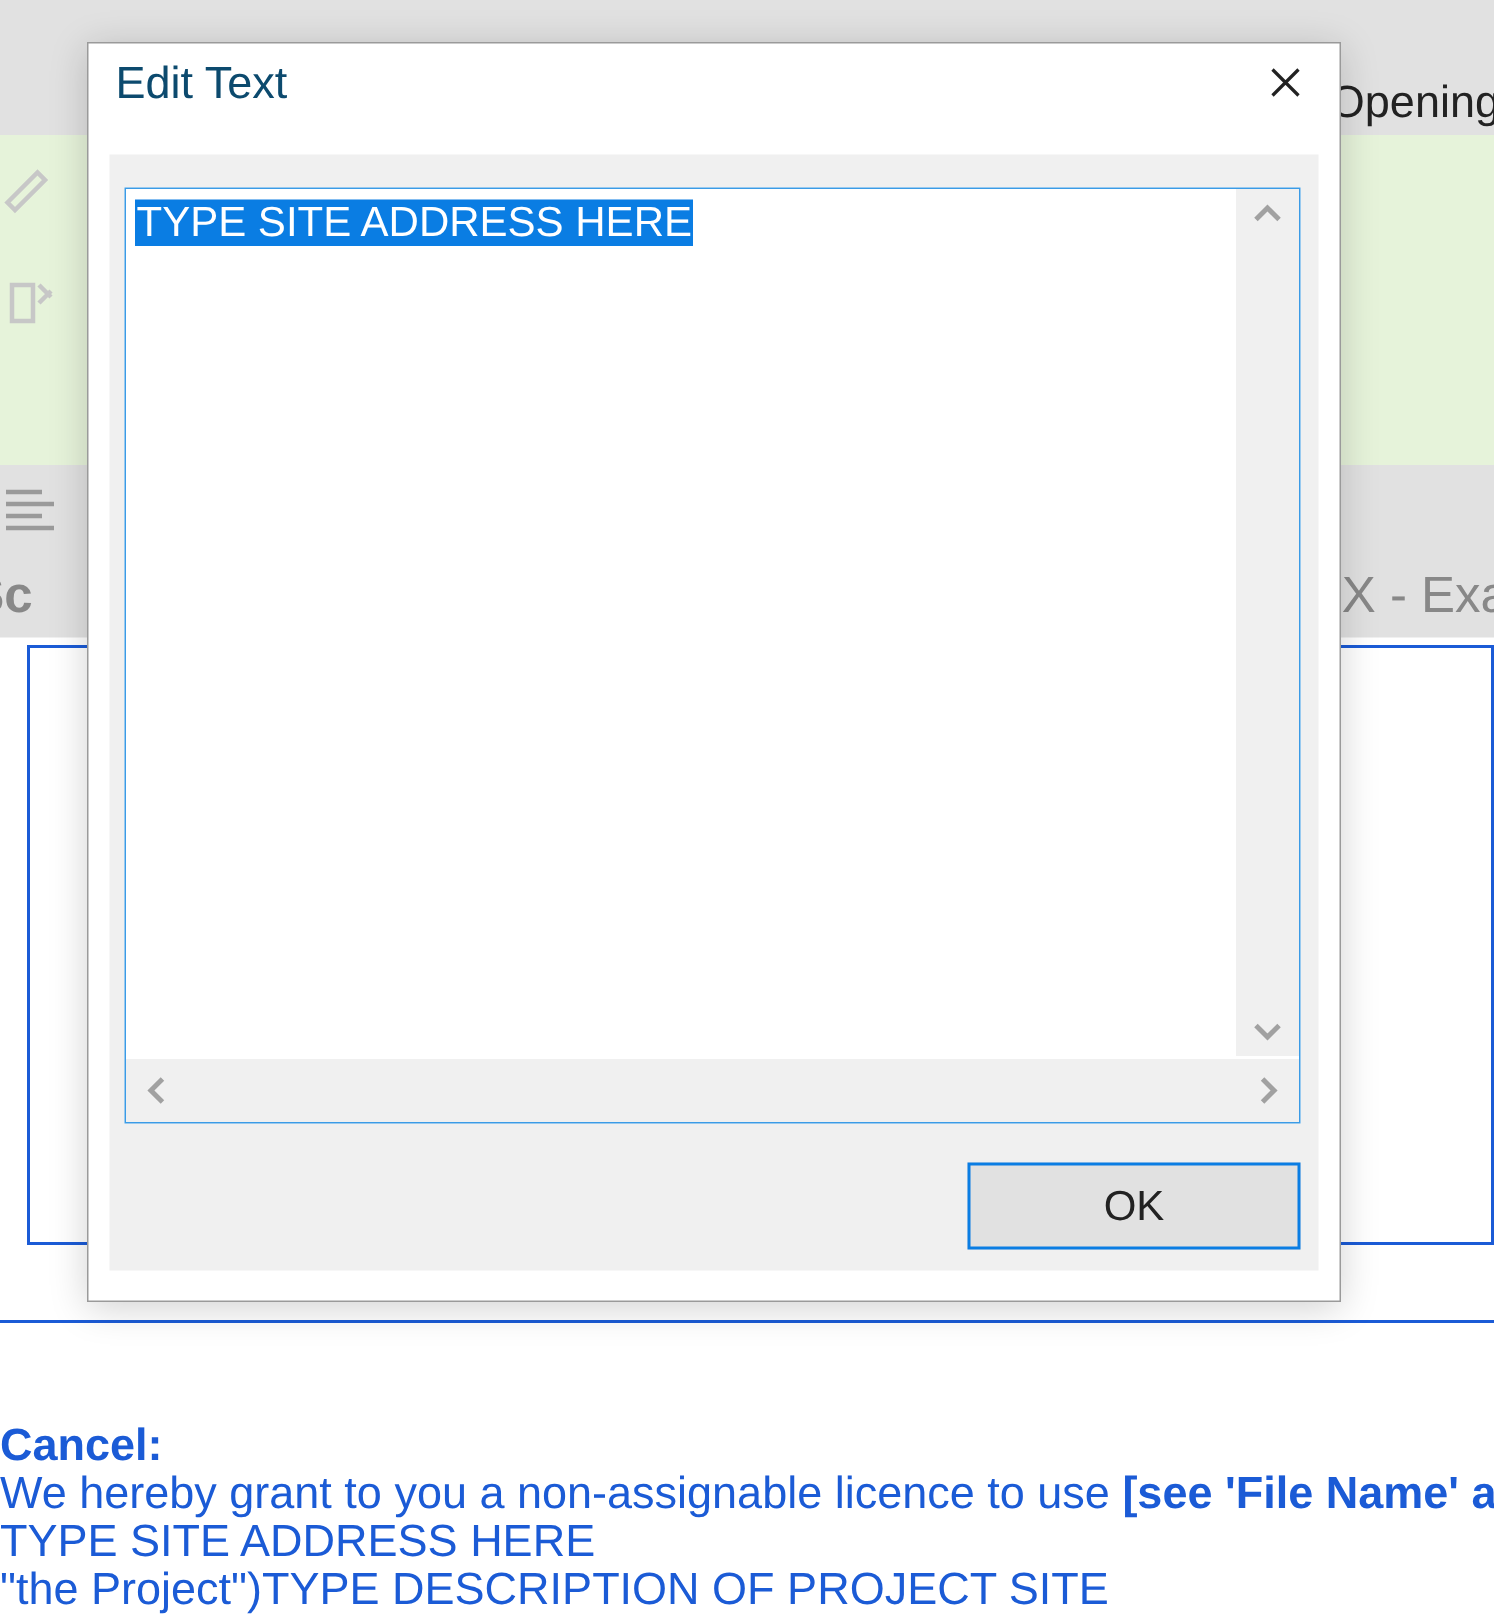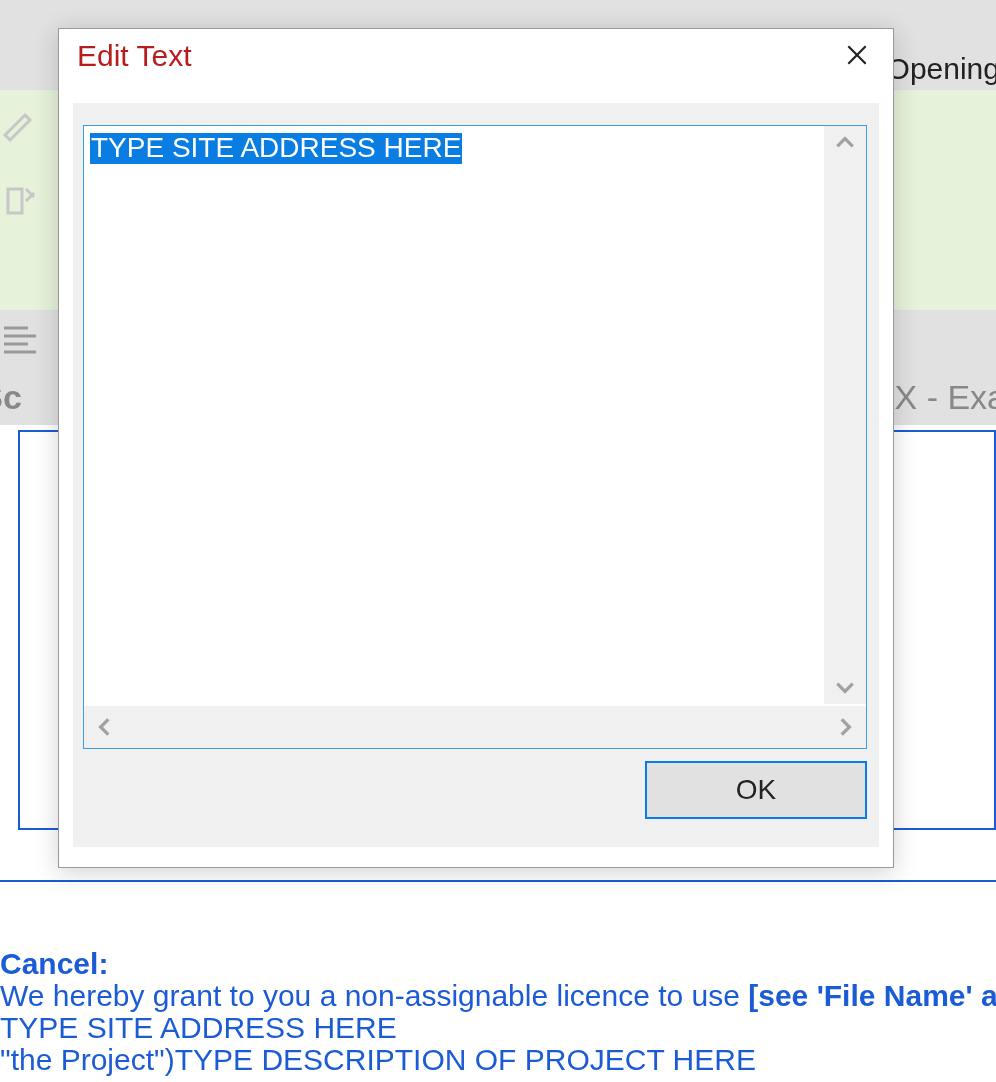--- a/index.html
+++ b/index.html
@@ -59,21 +59,21 @@
   
   .dialog {
     position: absolute; z-index: 10;
     left: 58px; top: 28px; width: 836px; height: 840px;
     background: #fff;
     border: 1px solid #9a9a9a;
     box-shadow: 0 4px 24px rgba(0,0,0,0.18);
   }
   .titlebar {
     position: relative; height: 52px; padding: 10px 6px 0 18px;
-    font-size: 30px; color: #b91c1c;
+    font-size: 30px; color: #0c4a6e;
   }
   .close-btn {
     position: absolute; right: 0; top: 0; width: 72px; height: 52px;
     display: flex; align-items: center; justify-content: center;
     cursor: pointer;
   }
   .close-btn svg { width: 26px; height: 26px; }
   .client {
     position: absolute; left: 14px; right: 14px; top: 74px; bottom: 20px;
     background: #f0f0f0;
@@ -101,21 +101,21 @@
   .hscroll {
     position: absolute; left: 0; right: 0; bottom: 0; height: 42px;
     background: #f0f0f0;
     display: flex; flex-direction: row; justify-content: space-between;
     align-items: center; padding: 0 10px;
   }
   .scroll-arrow {
     width: 22px; height: 22px; color: #a1a1a1; cursor: pointer;
   }
   .buttons {
-    position: absolute; right: 12px; bottom: 26px; height: 60px;
+    position: absolute; right: 12px; bottom: 12px; height: 60px;
     display: flex; gap: 18px;
   }
   .btn {
     width: 222px; height: 58px;
     background: #e1e1e1; border: 1px solid #adadad;
     font-size: 28px; color: #222;
     display: flex; align-items: center; justify-content: center;
     cursor: pointer;
   }
   .btn.primary { border: 2px solid #0a7de3; }
@@ -145,21 +145,21 @@
       </svg>
   </div>
   <div class="bg-subtext-left">h Sc</div>
   <div class="bg-subtext-right">DEX - Exa</div>
   <div class="bg-box"></div>
   <div class="bg-hr"></div>
   <div class="bg-notes">
     <span class="bold">Cancel:</span><br>
     <span>We hereby grant to you a non-assignable licence to use </span><span class="bold">[see 'File Name' above]</span><br>
     <span>TYPE SITE ADDRESS HERE</span><br>
-    <span>"the Project")</span><span>TYPE DESCRIPTION OF PROJECT HERE</span>
+    <span>"the Project")</span><span>TYPE DESCRIPTION OF PROJECT SITE</span>
   </div>
 </div>
 
 <div class="dialog">
   <div class="titlebar">
     <span>Edit Text</span>
     <div class="close-btn">
       <svg viewBox="0 0 24 24">
           <path d="M4 4 L20 20 M20 4 L4 20" stroke="#222" stroke-width="2" fill="none"></path>
         </svg>

